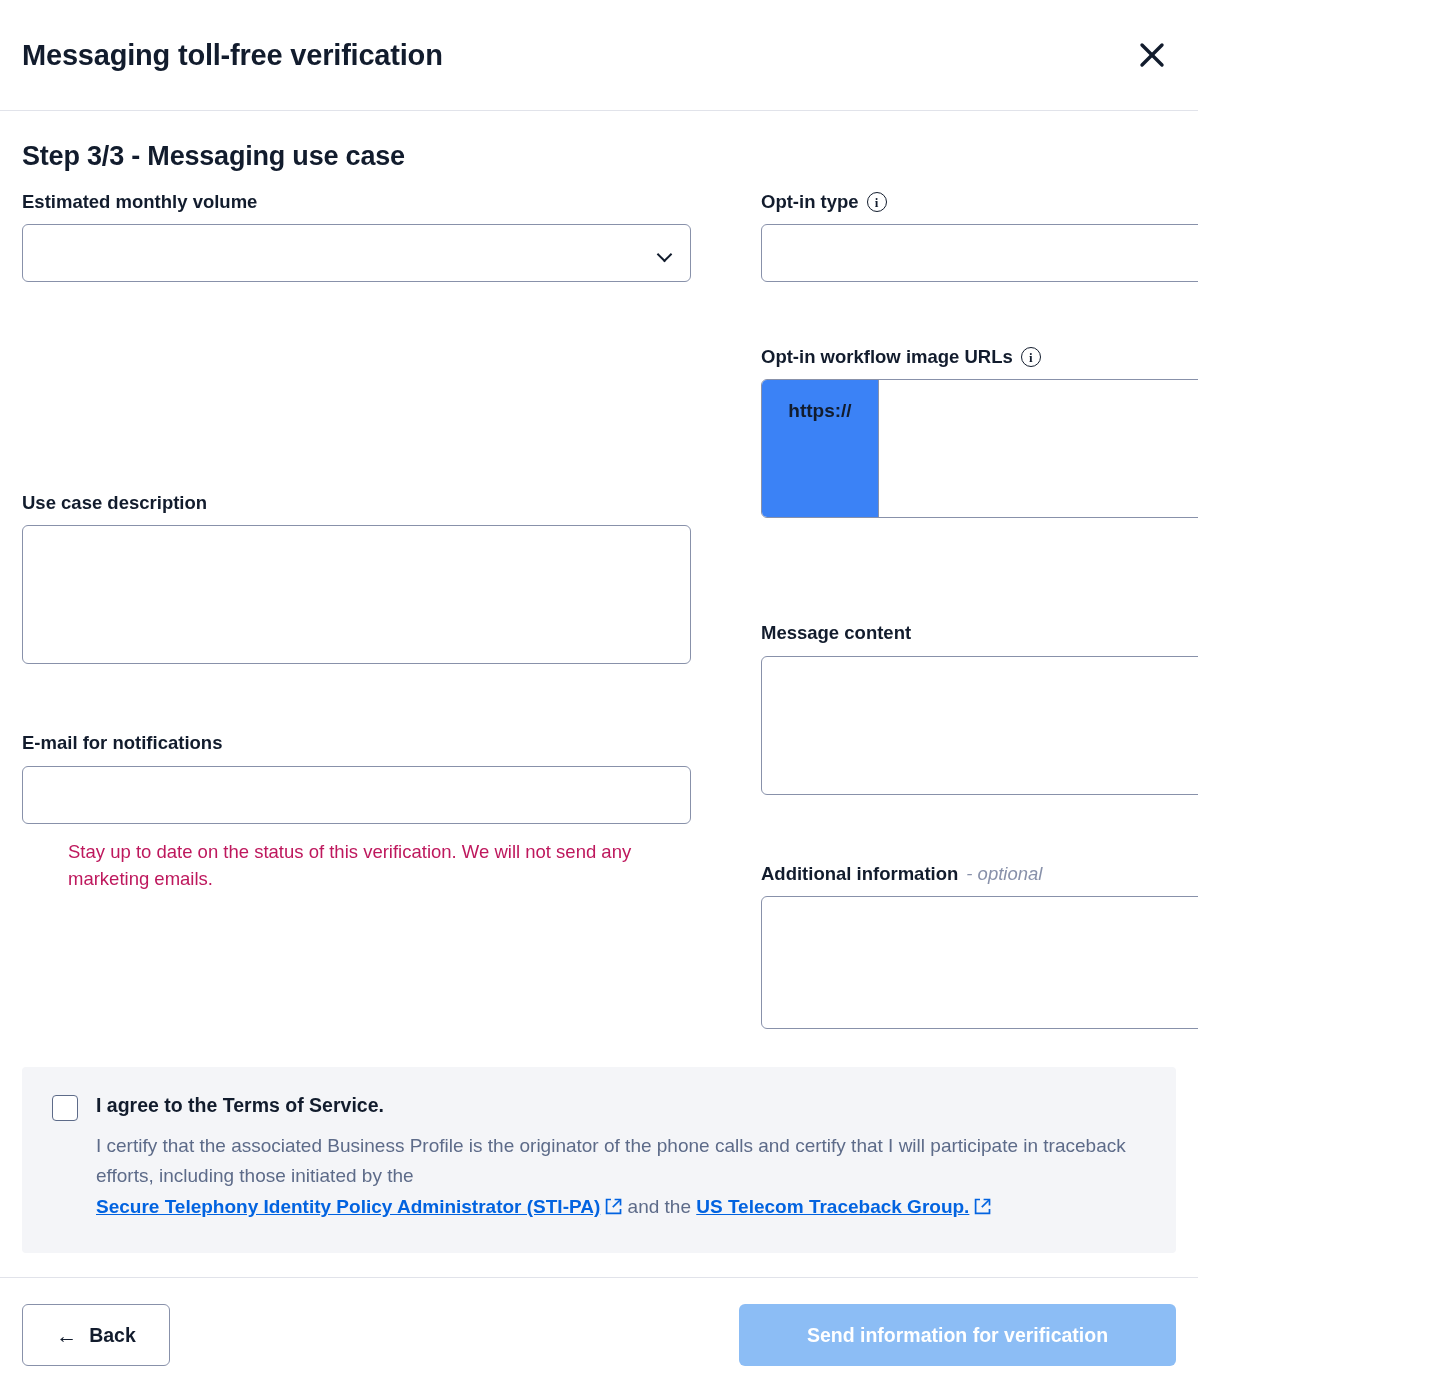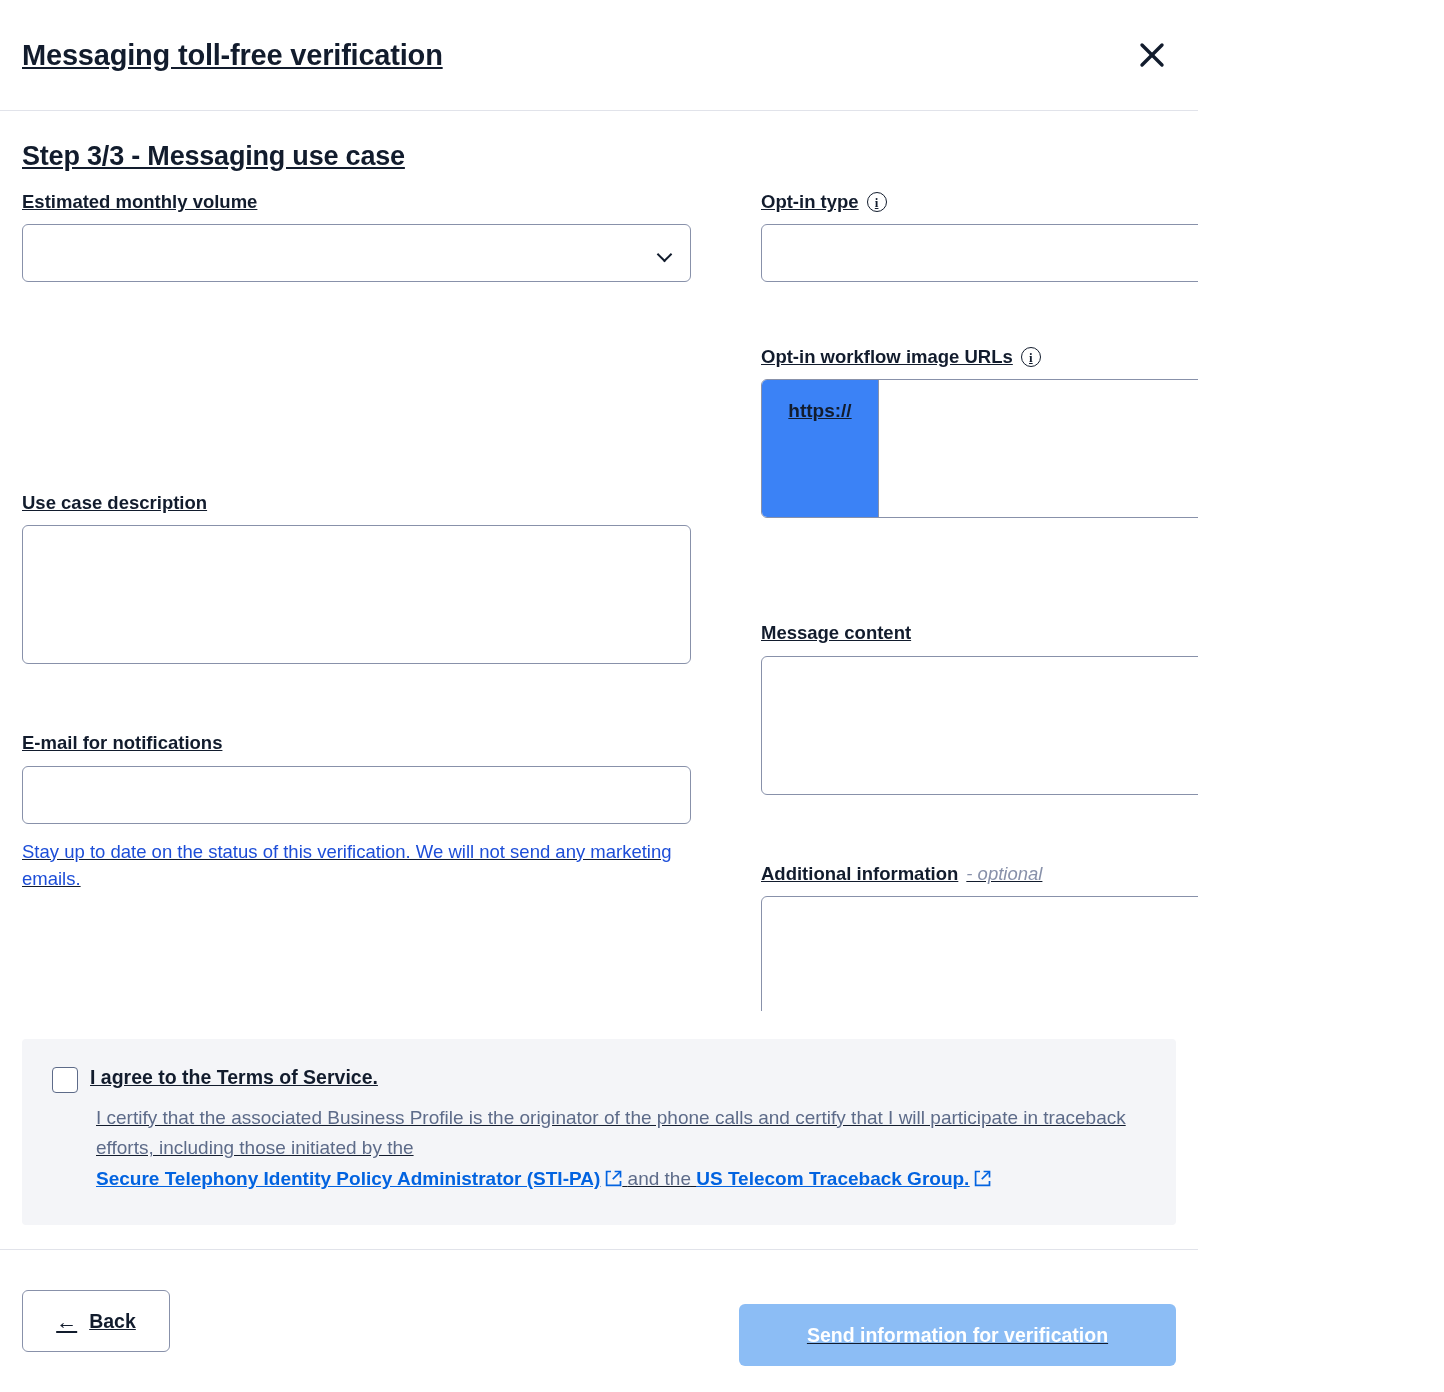--- a/index.html
+++ b/index.html
@@ -10,21 +10,20 @@
     font-family: "Liberation Sans", sans-serif;
     color: #121c2d;
   }
   .page {
     width: 1198px;
     height: 1392px;
     position: relative;
     background: #ffffff;
     display: flex;
     flex-direction: column;
-    text-decoration: underline;
   }
 
   
   .modal-header {
     height: 111px;
     flex: 0 0 111px;
     border-bottom: 1px solid #e1e3ea;
     display: flex;
     align-items: center;
     justify-content: space-between;
@@ -181,40 +180,41 @@
     padding: 14px 14px;
     font-size: 18px;
     font-family: "Liberation Sans", sans-serif;
     resize: none;
     background: #ffffff;
     color: #121c2d;
   }
 
   .helper-text {
     font-size: 18.5px;
-    color: #1d4ed8;
+    color: #be185d;
     line-height: 1.5;
     margin-top: 14px;
     max-width: 660px;
+    margin-left: 46px;
   }
 
   .spacer-sm { height: 36px; }
   .spacer-md { height: 46px; }
 
   
   .terms {
     margin: 28px 22px 0 22px;
     background: #f4f5f8;
     border-radius: 4px;
     padding: 26px 30px 28px 30px;
   }
   .terms-row {
     display: flex;
     align-items: flex-start;
-    gap: 12px;
+    gap: 18px;
   }
   .checkbox {
     width: 26px;
     height: 26px;
     flex: 0 0 26px;
     border: 1.7px solid #5d6b89;
     border-radius: 4px;
     background: #ffffff;
     cursor: pointer;
     margin-top: 2px;
@@ -280,21 +280,20 @@
     background: #8cbdf5;
     color: #ffffff;
     font-size: 19.5px;
     font-weight: bold;
     font-family: "Liberation Sans", sans-serif;
     display: flex;
     align-items: center;
     justify-content: center;
     cursor: not-allowed;
     padding: 0 26px;
-    margin-top: 28px;
   }
 </style>
 </head>
 <body>
 
 <div class="page">
 
   <div class="modal-header">
     <div class="modal-title">Messaging toll-free verification</div>
     <button class="close-btn" aria-label="Close">

